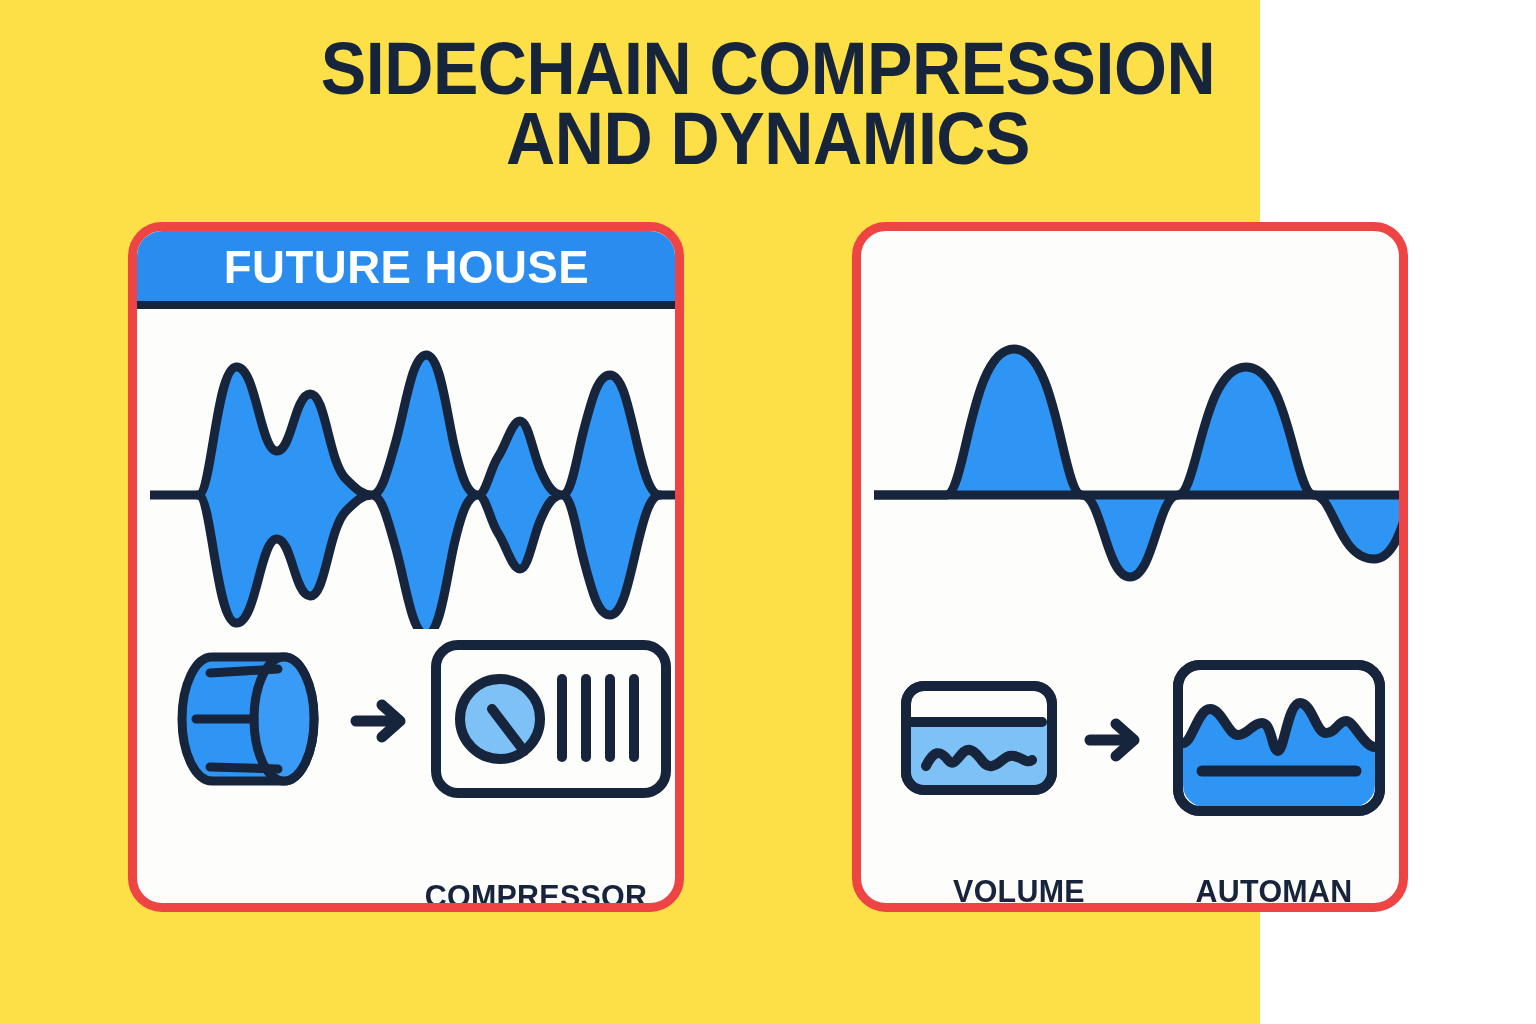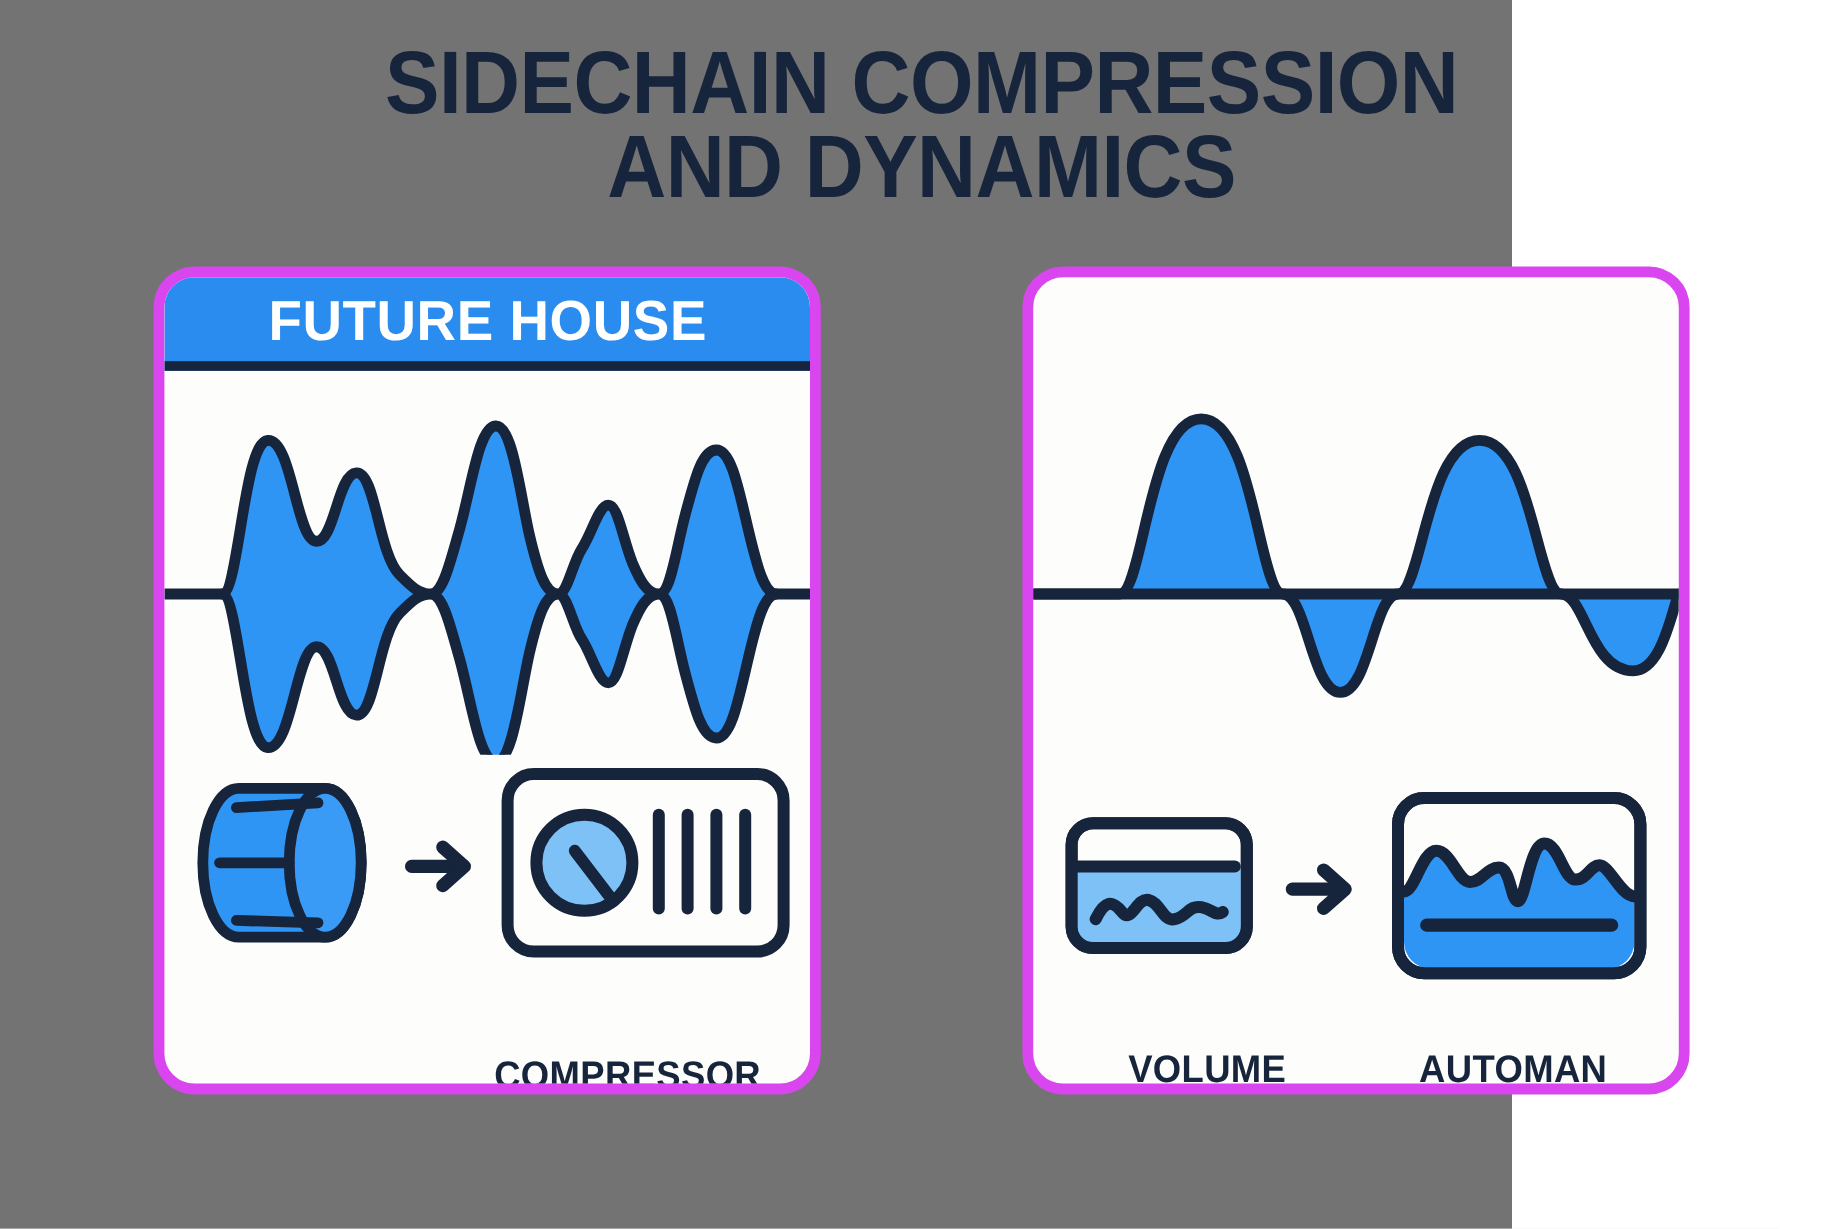--- a/index.html
+++ b/index.html
@@ -10,21 +10,21 @@
   body {
     width: 1536px;
     height: 1024px;
     overflow: hidden;
     font-family: "Liberation Sans", sans-serif;
   }
   #stage {
     position: relative;
     width: 1260px;
     height: 1024px;
-    background: #737373;
+    background: #fde047;
   }
 
   
   #title {
     position: absolute;
     left: 0;
     top: 34px;
     width: 1536px;
     text-align: center;
     color: #16243c;
@@ -36,21 +36,21 @@
     transform-origin: 50% 0;
     white-space: pre-line;
   }
 
   
   .card {
     position: absolute;
     top: 222px;
     width: 556px;
     height: 690px;
-    border: 9px solid #d946ef;
+    border: 9px solid #ef4444;
     border-radius: 34px;
     background: #fdfdfb;
     box-sizing: border-box;
     overflow: hidden;
     text-decoration: underline;
   }
   #card-left  { left: 128px; }
   #card-right { left: 852px; }
 
   .card-header {
@@ -69,21 +69,21 @@
   .card-header-text {
     color: #ffffff;
     font-weight: 800;
     font-size: 47px;
     letter-spacing: 0.5px;
     transform: scaleX(0.97);
   }
 
   .card-body {
     position: absolute;
-    left: 0;
+    left: 13px;
     top: 78px;
     width: 100%;
     height: calc(100% - 78px);
   }
 
   .wave-wrap {
     position: absolute;
     left: 0;
     top: 0;
     width: 538px;

